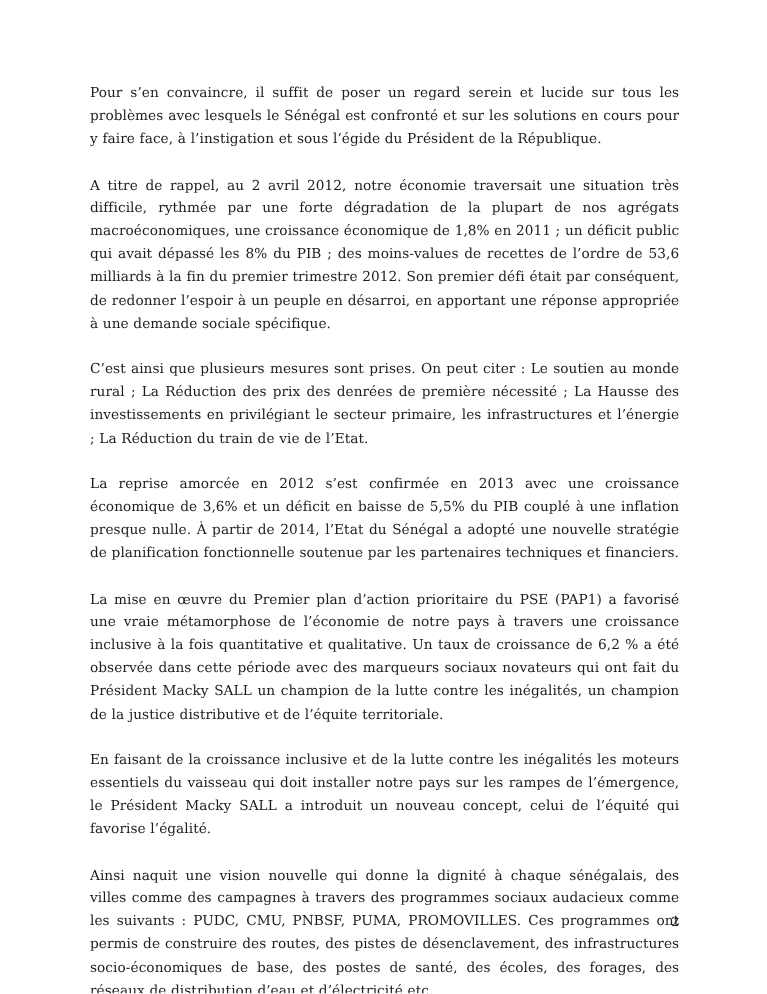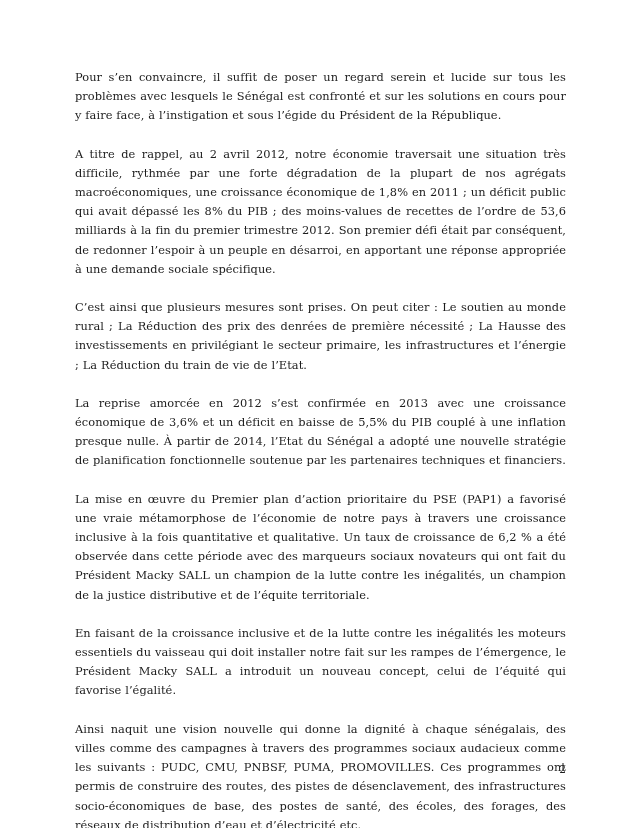--- a/index.html
+++ b/index.html
@@ -53,19 +53,19 @@
 <body>
 
 <div class="page">
 
   <div class="text-column">
     <p class="doc-paragraph">Pour s’en convaincre, il suffit de poser un regard serein et lucide sur tous les problèmes avec lesquels le Sénégal est confronté et sur les solutions en cours pour y faire face, à l’instigation et sous l’égide du Président de la République.</p>
     <p class="doc-paragraph">A titre de rappel, au 2 avril 2012, notre économie traversait une situation très difficile, rythmée par une forte dégradation de la plupart de nos agrégats macroéconomiques, une croissance économique de 1,8% en 2011 ; un déficit public qui avait dépassé les 8% du PIB ; des moins-values de recettes de l’ordre de 53,6 milliards à la fin du premier trimestre 2012. Son premier défi était par conséquent, de redonner l’espoir à un peuple en désarroi, en apportant une réponse appropriée à une demande sociale spécifique.</p>
     <p class="doc-paragraph">C’est ainsi que plusieurs mesures sont prises. On peut citer : Le soutien au monde rural ; La Réduction des prix des denrées de première nécessité ; La Hausse des investissements en privilégiant le secteur primaire, les infrastructures et l’énergie ; La Réduction du train de vie de l’Etat.</p>
     <p class="doc-paragraph">La reprise amorcée en 2012 s’est confirmée en 2013 avec une croissance économique de 3,6% et un déficit en baisse de 5,5% du PIB couplé à une inflation presque nulle. À partir de 2014, l’Etat du Sénégal a adopté une nouvelle stratégie de planification fonctionnelle soutenue par les partenaires techniques et financiers.</p>
     <p class="doc-paragraph">La mise en œuvre du Premier plan d’action prioritaire du PSE (PAP1) a favorisé une vraie métamorphose de l’économie de notre pays à travers une croissance inclusive à la fois quantitative et qualitative. Un taux de croissance de 6,2 % a été observée dans cette période avec des marqueurs sociaux novateurs qui ont fait du Président Macky SALL un champion de la lutte contre les inégalités, un champion de la justice distributive et de l’équite territoriale.</p>
-    <p class="doc-paragraph">En faisant de la croissance inclusive et de la lutte contre les inégalités les moteurs essentiels du vaisseau qui doit installer notre fait sur les rampes de l’émergence, le Président Macky SALL a introduit un nouveau concept, celui de l’équité qui favorise l’égalité.</p>
+    <p class="doc-paragraph">En faisant de la croissance inclusive et de la lutte contre les inégalités les moteurs essentiels du vaisseau qui doit installer notre pays sur les rampes de l’émergence, le Président Macky SALL a introduit un nouveau concept, celui de l’équité qui favorise l’égalité.</p>
     <p class="doc-paragraph">Ainsi naquit une vision nouvelle qui donne la dignité à chaque sénégalais, des villes comme des campagnes à travers des programmes sociaux audacieux comme les suivants : PUDC, CMU, PNBSF, PUMA, PROMOVILLES. Ces programmes ont permis de construire des routes, des pistes de désenclavement, des infrastructures socio-économiques de base, des postes de santé, des écoles, des forages, des réseaux de distribution d’eau et d’électricité etc.</p>
   </div>
 
   <div class="page-number">2</div>
 
 </div>
 
 </body></html>

